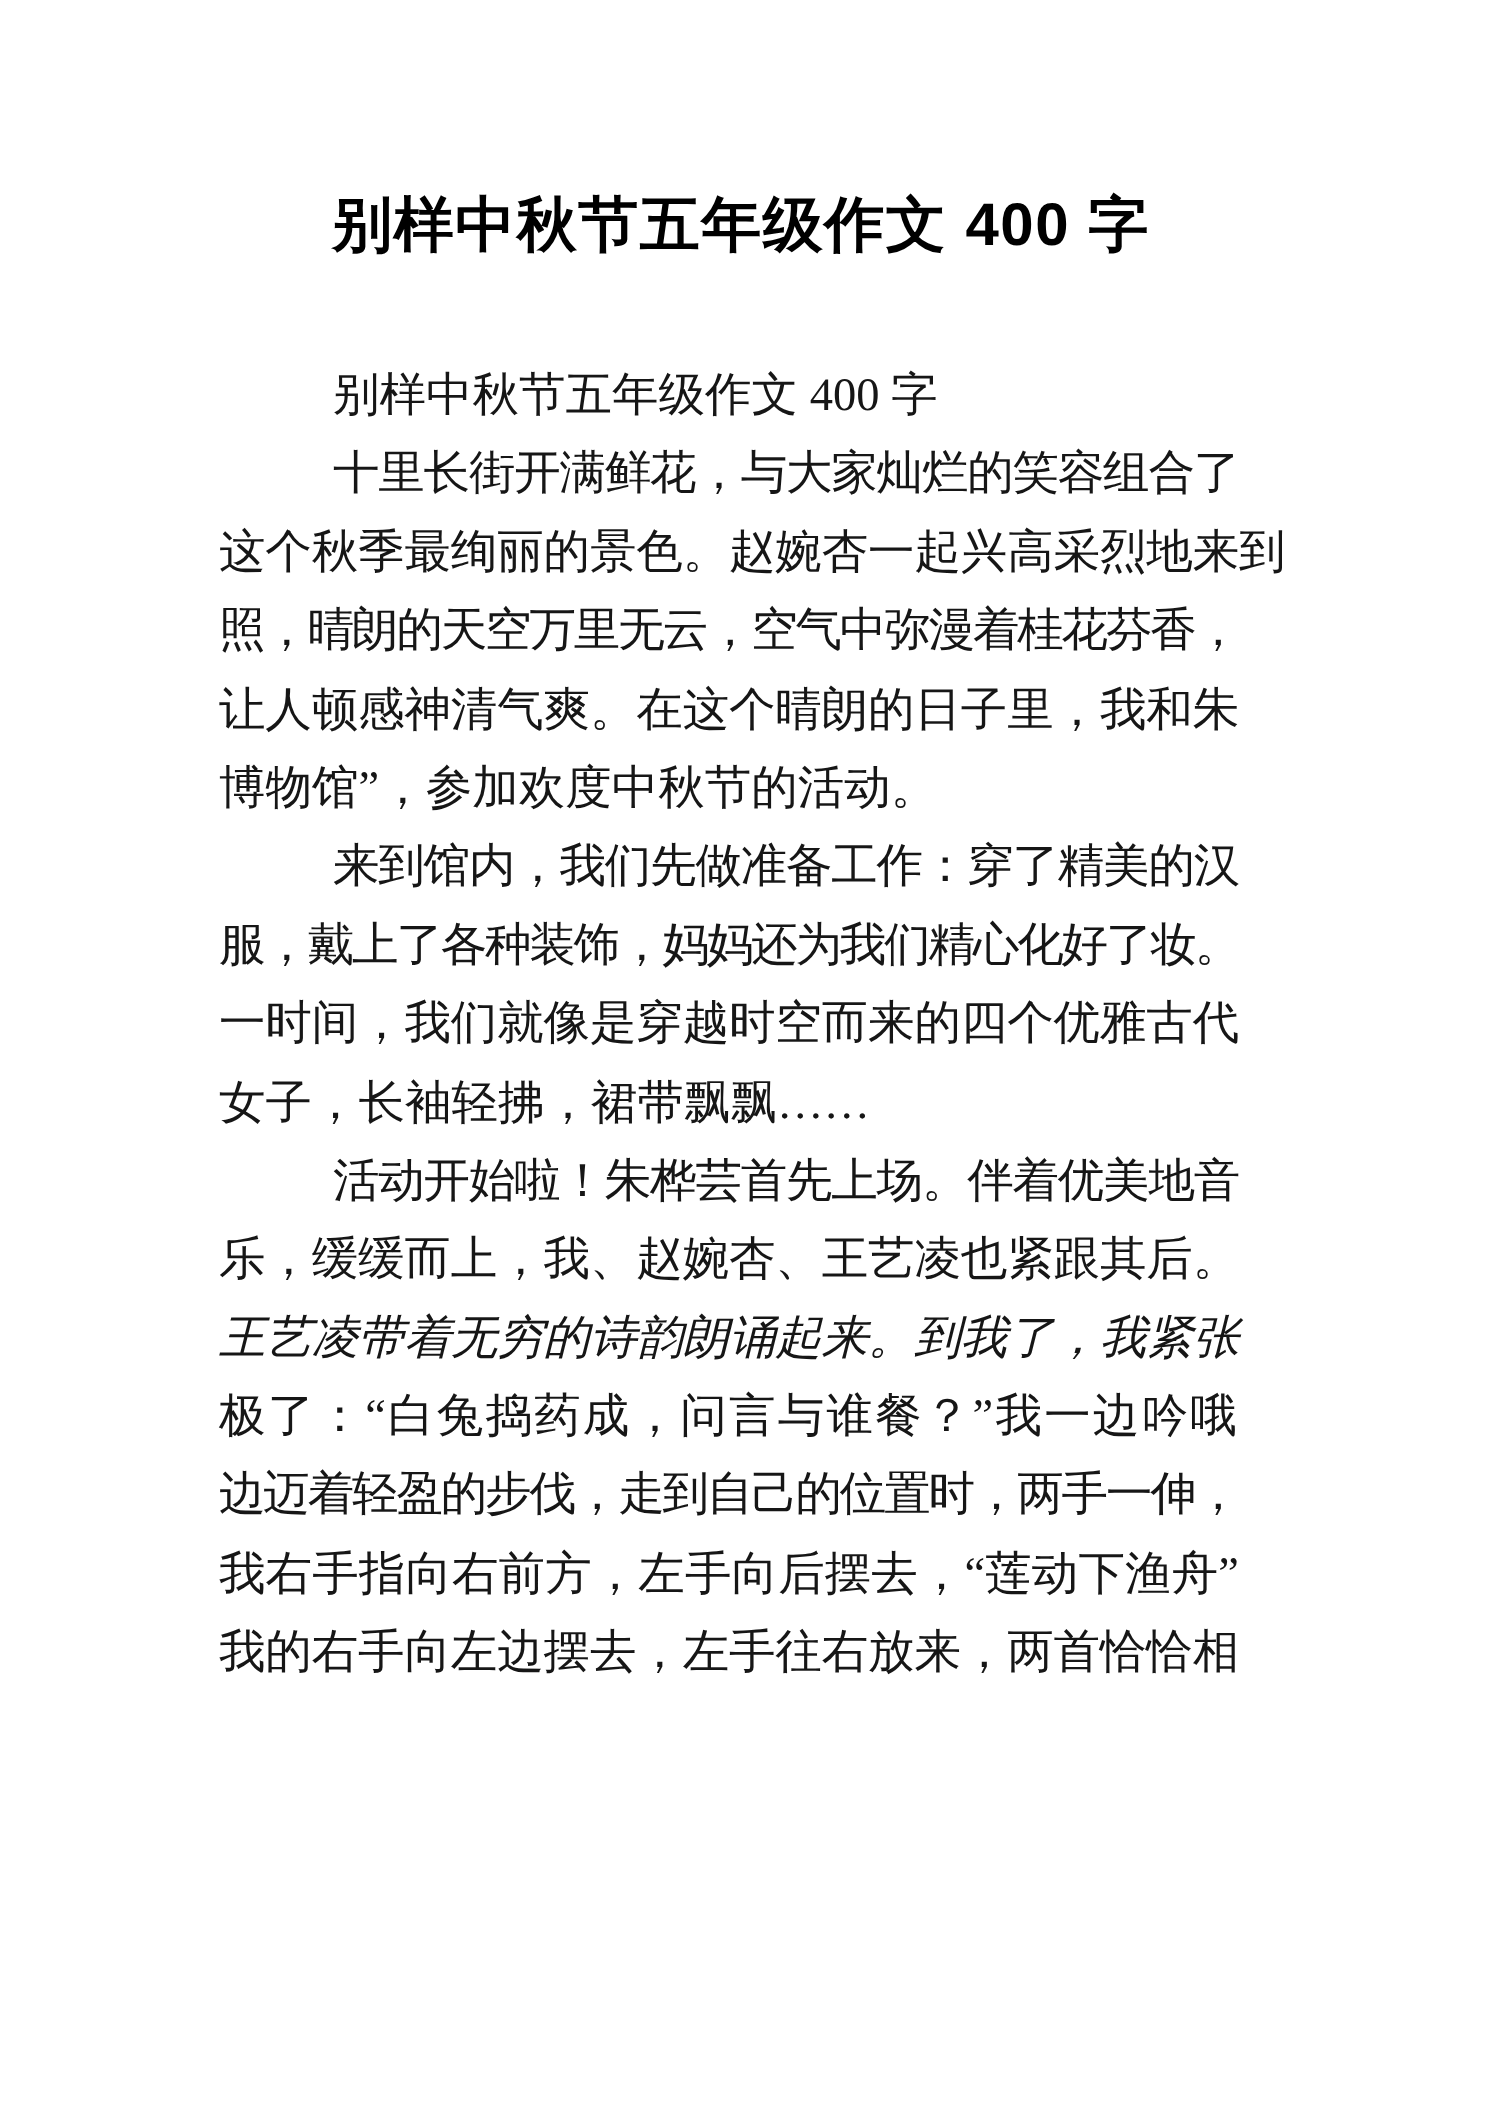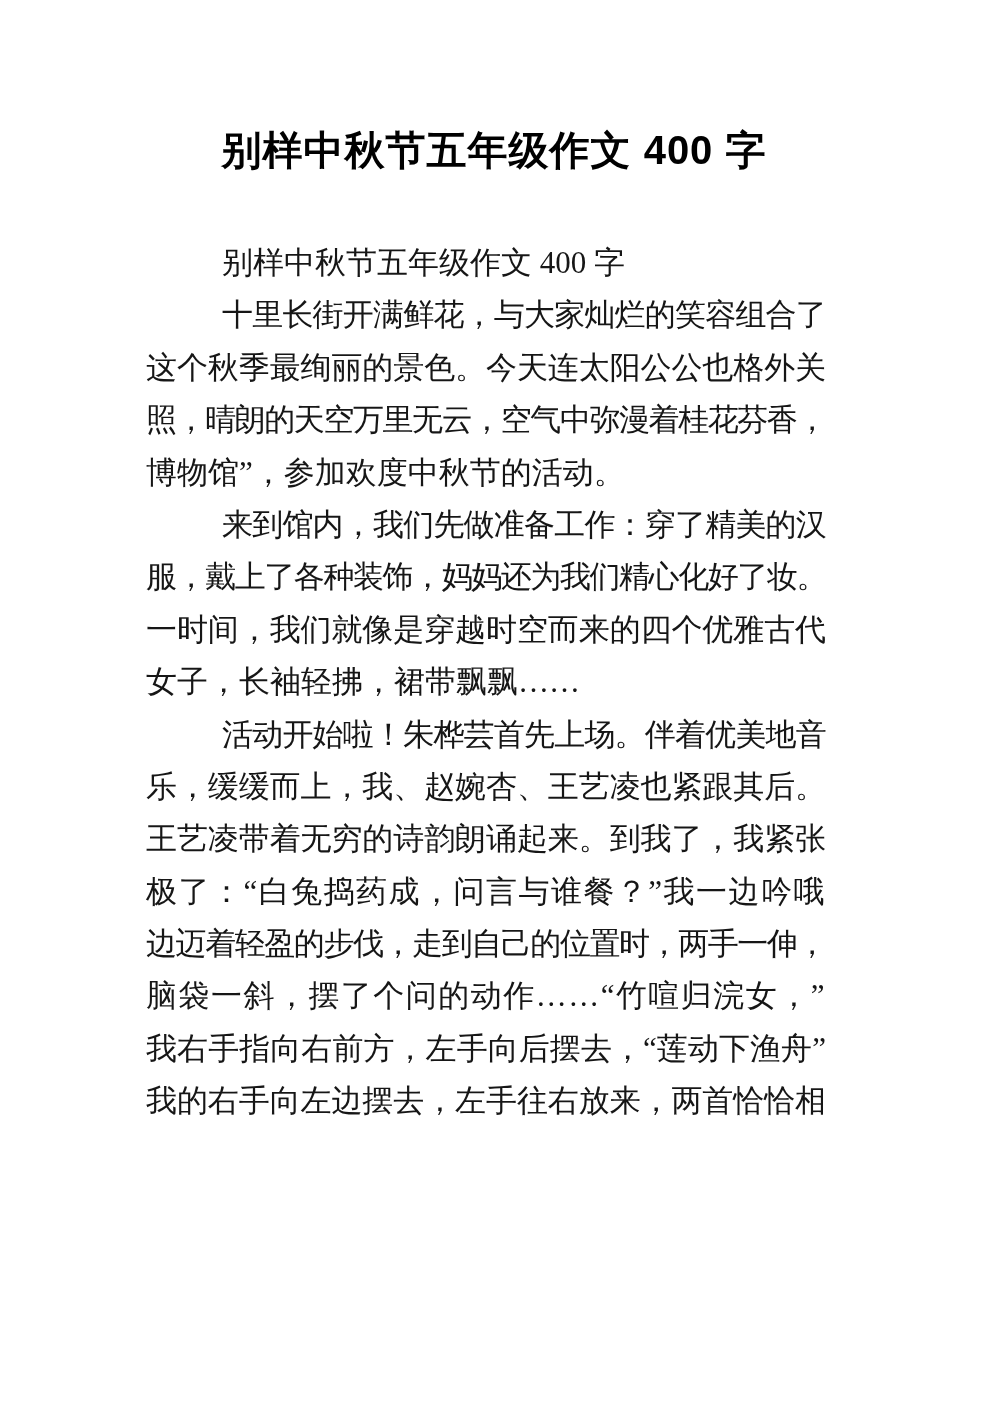--- a/index.html
+++ b/index.html
@@ -42,29 +42,29 @@
   .line.indent { padding-left: 76px; }
 </style>
 </head>
 <body>
 
 <div class="page">
   <div class="doc-title">别样中秋节五年级作文 400 字</div>
   <div class="doc-body" id="body-lines">
       <div class="line indent"><span>别样中秋节五年级作文 400 字</span></div>
       <div class="line indent justify"><span style="letter-spacing: -0.8px; text-align: right;">十里长街开满鲜花，与大家灿烂的笑容组合了</span></div>
-      <div class="line justify"><span style="letter-spacing: -0.0909091px;">这个秋季最绚丽的景色。今天连太阳公公也格外关</span></div>
+      <div class="line justify"><span style="letter-spacing: -0.0909091px;">这个秋季最绚丽的景色。赵婉杏一起兴高采烈地来到</span></div>
       <div class="line justify"><span style="letter-spacing: -1.43478px;">照，晴朗的天空万里无云，空气中弥漫着桂花芬香，</span></div>
+      <div class="line justify"><span style="letter-spacing: -0.0909091px;">让人顿感神清气爽。在这个晴朗的日子里，我和朱</span></div>
       <div class="line"><span>博物馆”，参加欢度中秋节的活动。</span></div>
       <div class="line indent justify"><span style="letter-spacing: -0.8px;">来到馆内，我们先做准备工作：穿了精美的汉</span></div>
       <div class="line justify"><span style="letter-spacing: -1.43478px;">服，戴上了各种装饰，妈妈还为我们精心化好了妆。</span></div>
       <div class="line justify"><span style="letter-spacing: -0.0909091px;">一时间，我们就像是穿越时空而来的四个优雅古代</span></div>
       <div class="line"><span>女子，长袖轻拂，裙带飘飘……</span></div>
       <div class="line indent justify"><span style="letter-spacing: -0.8px;">活动开始啦！朱桦芸首先上场。伴着优美地音</span></div>
       <div class="line justify"><span style="letter-spacing: -0.0909091px;">乐，缓缓而上，我、赵婉杏、王艺凌也紧跟其后。</span></div>
-      <div class="line justify"><span style="letter-spacing: -0.0909091px;">王艺凌带着无穷的诗韵朗诵起来。到我了，我紧张</span></div>
+      <div class="line justify"><span style="letter-spacing: -0.0909091px; font-style: italic;">王艺凌带着无穷的诗韵朗诵起来。到我了，我紧张</span></div>
       <div class="line justify"><span style="letter-spacing: 1.47585px;">极了：“白兔捣药成，问言与谁餐？”我一边吟哦</span></div>
       <div class="line justify"><span style="letter-spacing: -1.43478px;">边迈着轻盈的步伐，走到自己的位置时，两手一伸，</span></div>
-      <div class="line justify"><span style="letter-spacing: 1.47585px;">脑袋一斜，摆了个问的动作……“竹喧归浣女，”</span></div>
       <div class="line justify"><span style="letter-spacing: 0.0638587px;">我右手指向右前方，左手向后摆去，“莲动下渔舟”</span></div>
       <div class="line justify"><span style="letter-spacing: -0.0909091px;">我的右手向左边摆去，左手往右放来，两首恰恰相</span></div>
     </div>
 </div>
 
 </body></html>

